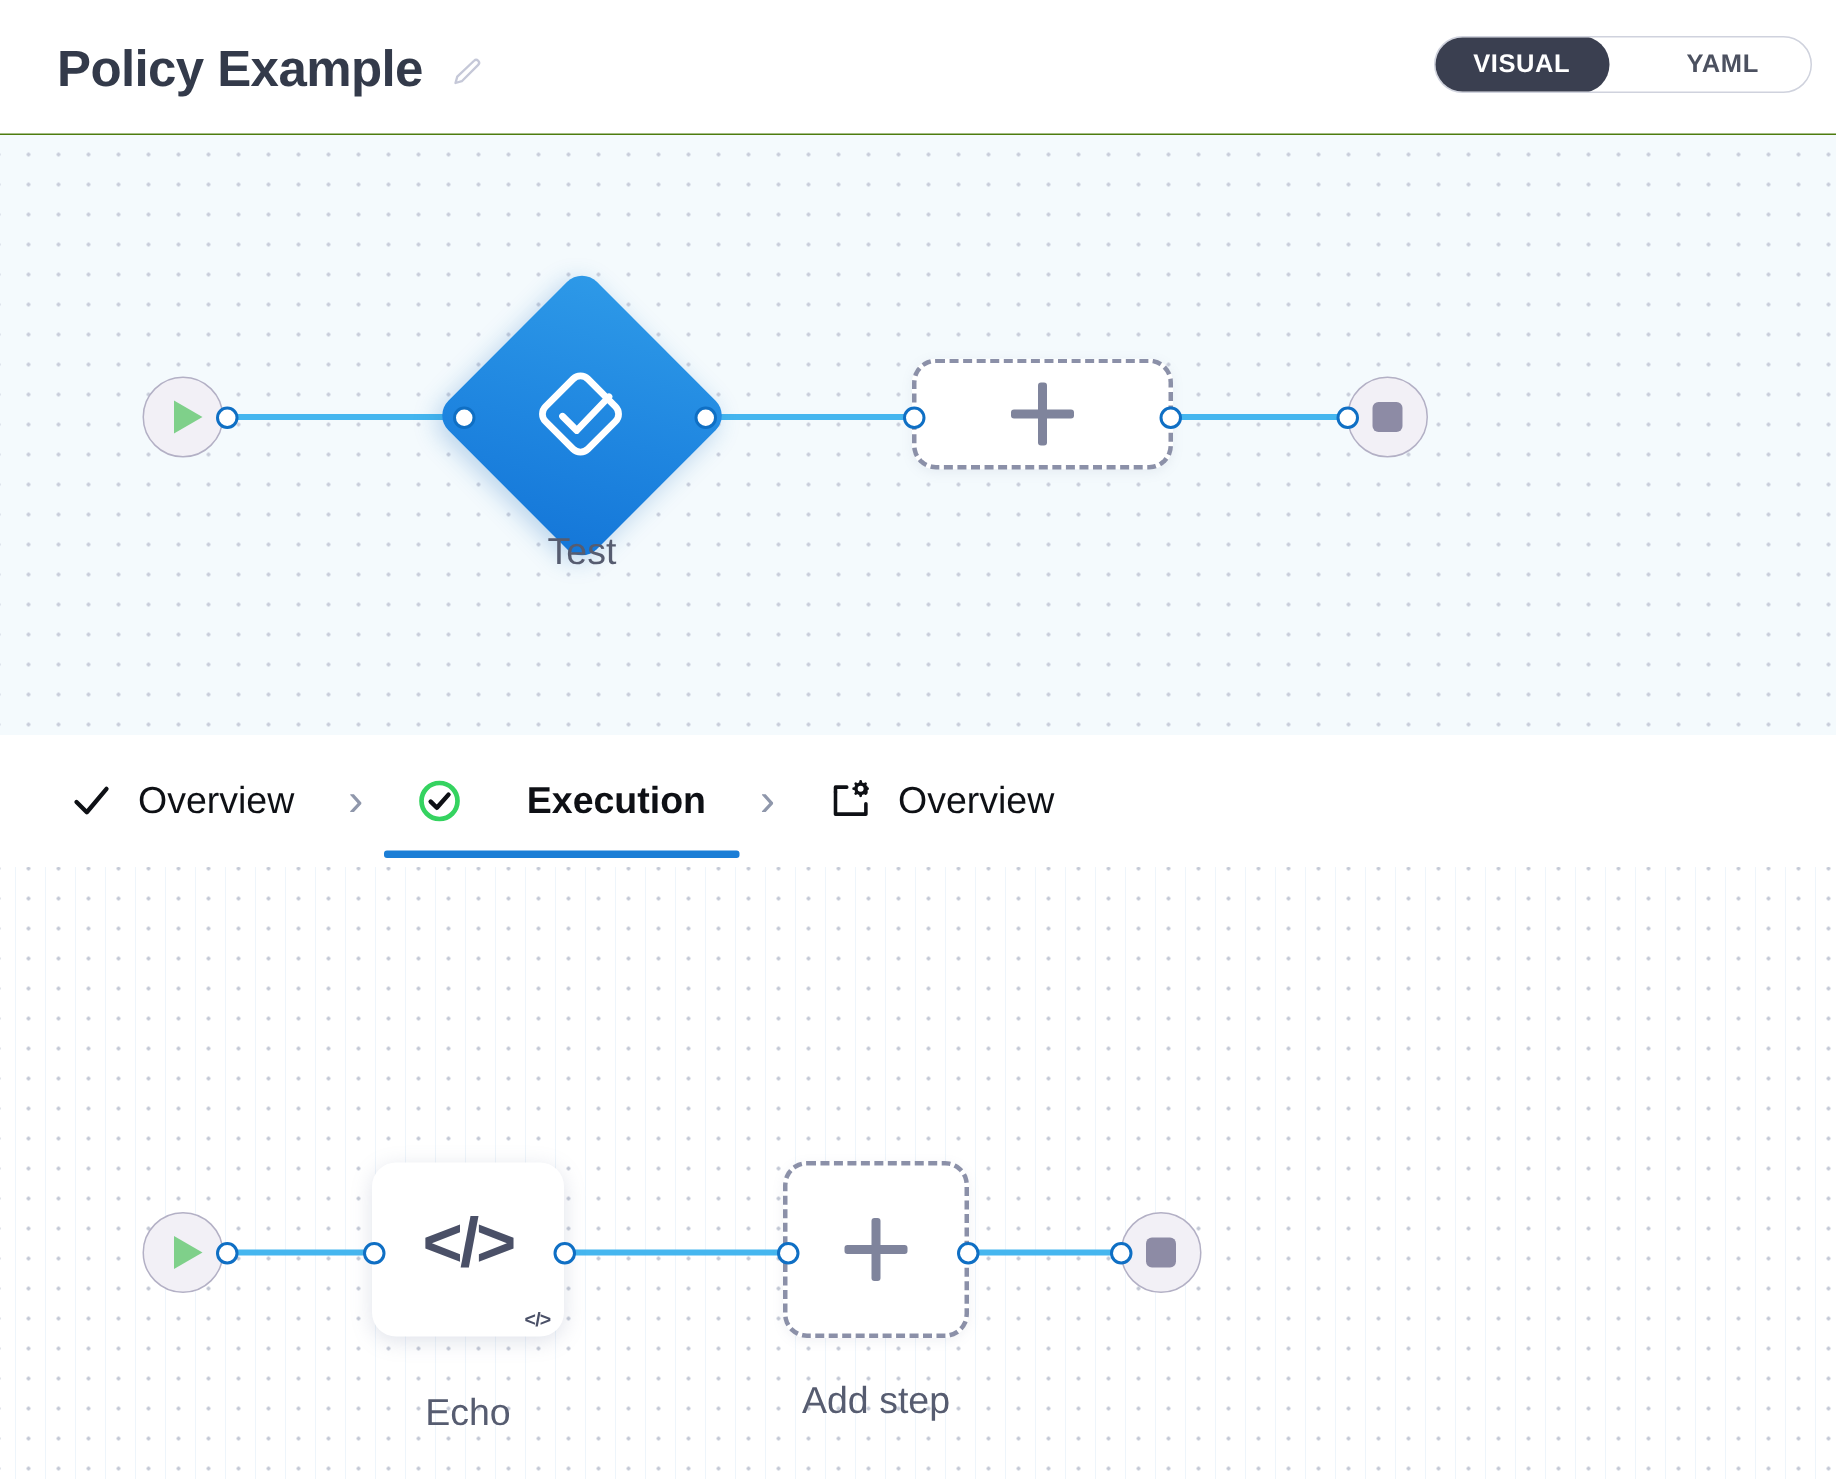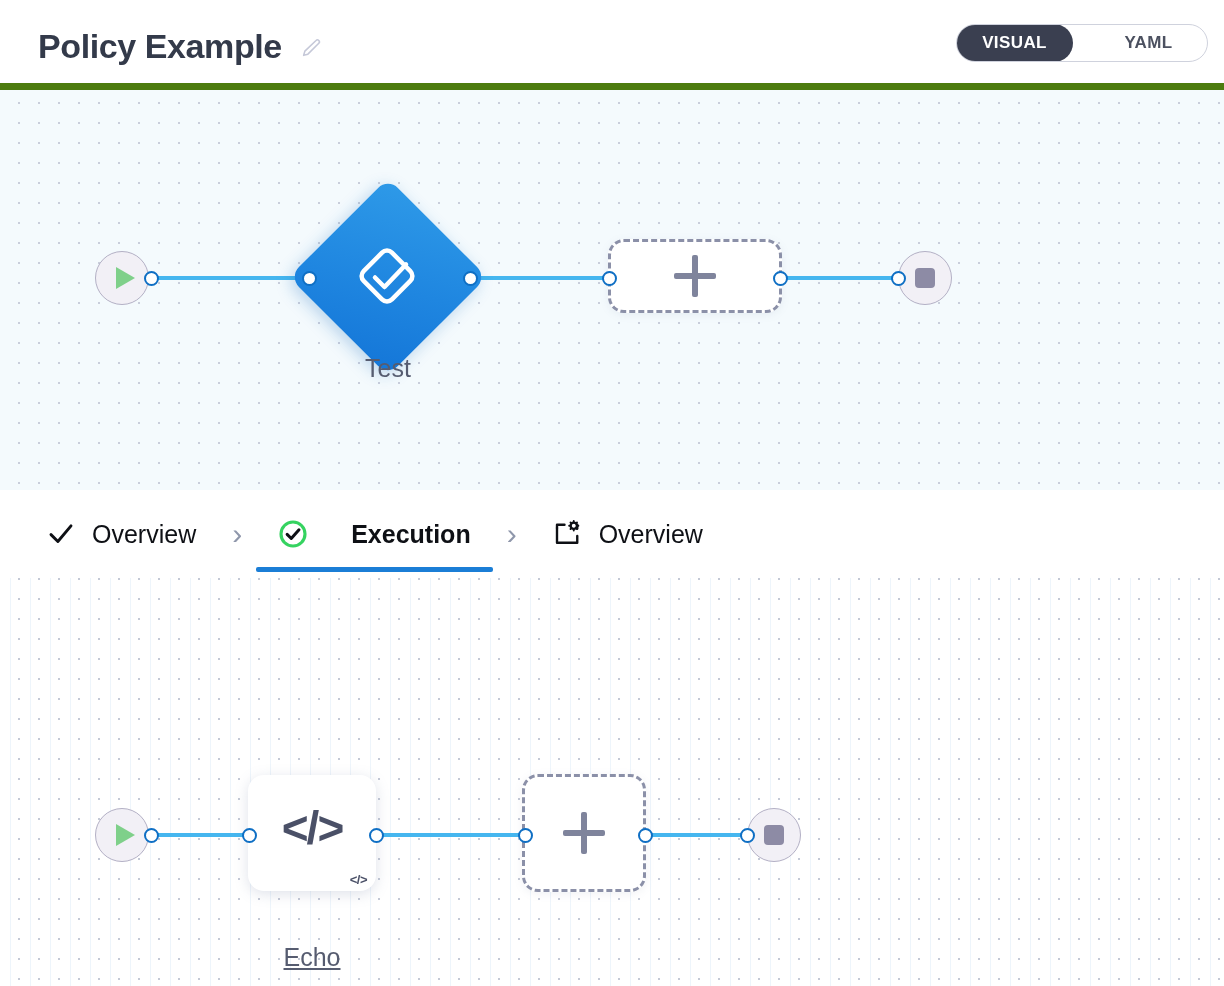--- a/index.html
+++ b/index.html
@@ -11,21 +11,21 @@
     font-family: "Liberation Sans", sans-serif;
     -webkit-font-smoothing: antialiased;
   }
 
   
   .header {
     position: absolute;
     left: 0; top: 0;
     width: 1224px; height: 90px;
     background: #ffffff;
-    border-bottom: 7px solid #4d7c0f;
+    border-bottom: 1px solid #4d7c0f;
   }
   .title-wrap {
     position: absolute;
     left: 38px; top: 26px;
     display: flex;
     align-items: center;
     gap: 18px;
   }
   .page-title {
     font-size: 34px;
@@ -353,25 +353,26 @@
   <div class="edge" style="left:645px; top:255px; width:110px;"></div>
 
   <div class="terminal-node" style="left:95px; top:230px;">
     <div class="play-tri"></div>
   </div>
 
   <div class="step-node" style="left:248px; top:197px; width:128px; height:116px;">
     <span class="code-glyph">&lt;/&gt;</span>
     <span class="code-badge">&lt;/&gt;</span>
   </div>
-  <div class="node-label" style="left:248px; top:364px; width:128px;text-decoration:underline;">Echo</div>
+  <div class="node-label" style="left:248px; top:349px; width:128px;">Echo</div>
 
   <div class="dashed-box" style="left:522px; top:196px; width:124px; height:118px; border-radius:16px;">
     <div class="plus-glyph"></div>
   </div>
+  <div class="node-label" style="left:500px; top:341px; width:168px;">Add step</div>
 
   <div class="terminal-node" style="left:747px; top:230px;">
     <div class="stop-sq"></div>
   </div>
 
   <div class="port" style="left:144px; top:250px;"></div>
   <div class="port" style="left:242px; top:250px;"></div>
   <div class="port" style="left:369px; top:250px;"></div>
   <div class="port" style="left:518px; top:250px;"></div>
   <div class="port" style="left:638px; top:250px;"></div>

